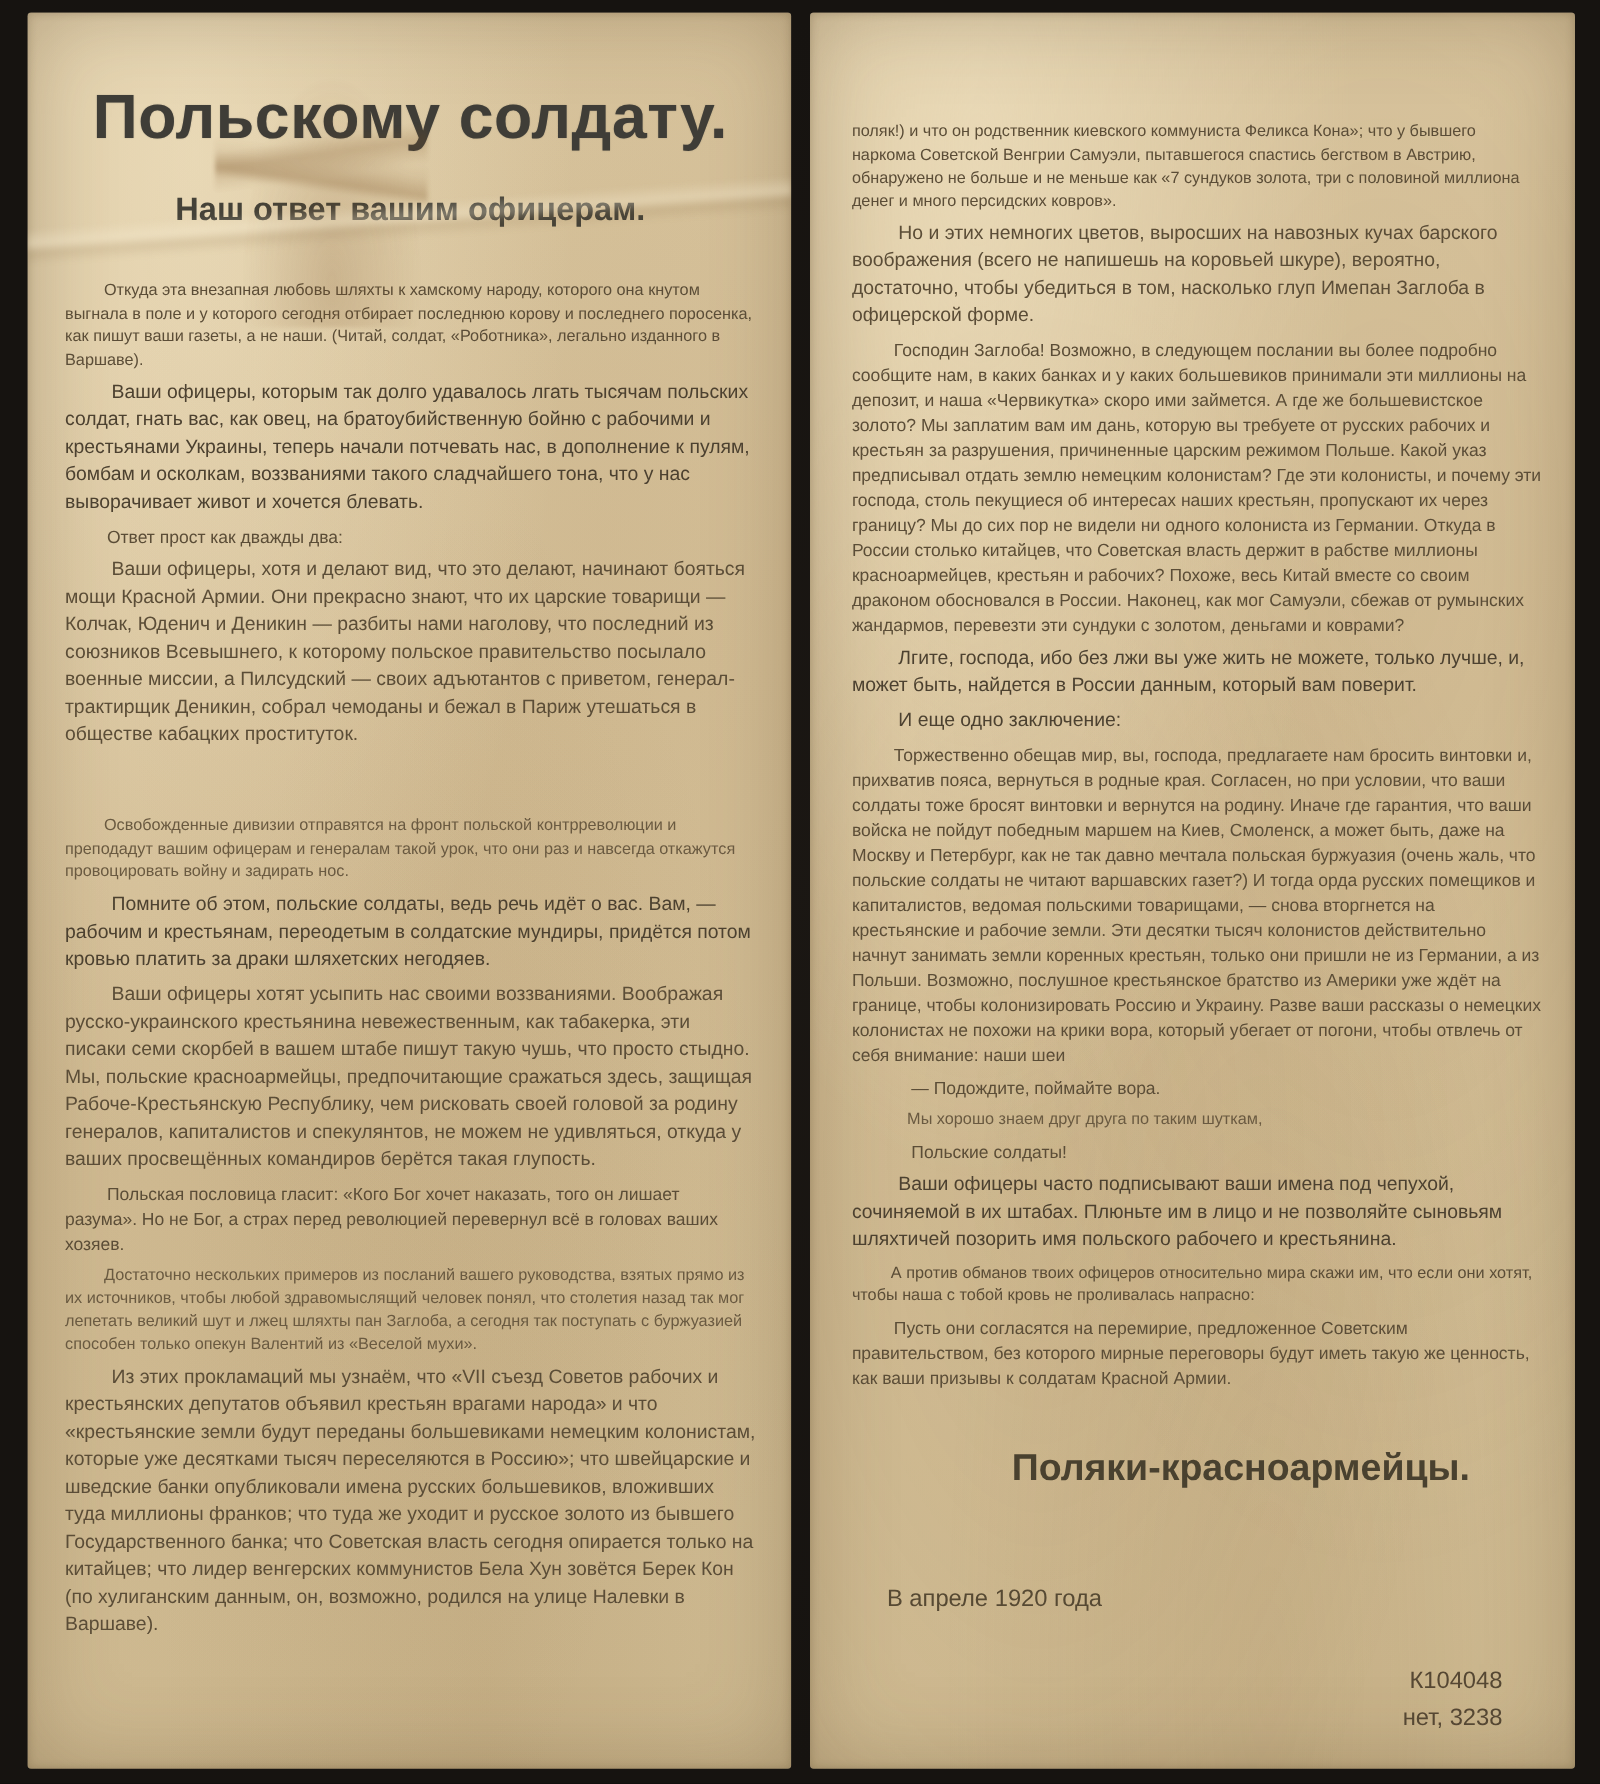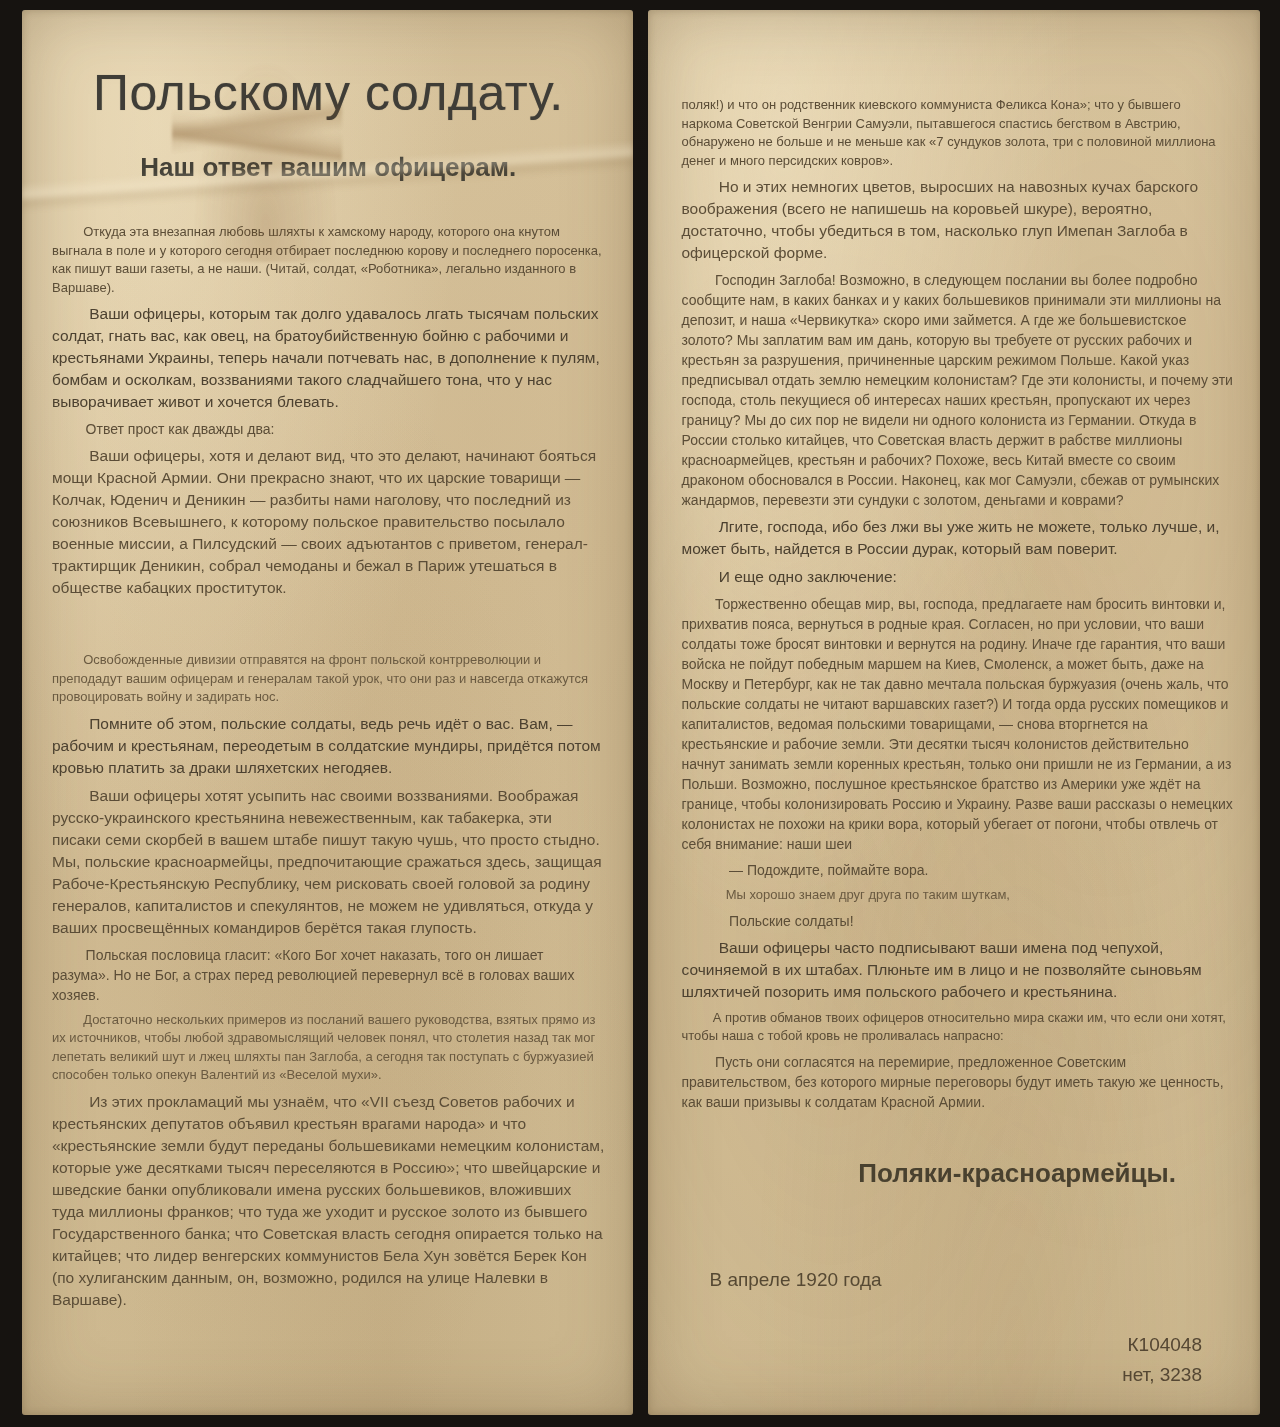--- a/index.html
+++ b/index.html
@@ -56,21 +56,21 @@
     top: 120px; left: 0;
     width: 100%; height: 90px;
     background: linear-gradient(176deg, transparent 40%, rgba(250,240,215,.35) 49%, rgba(120,90,50,.12) 55%, transparent 62%);
     filter: blur(2px);
     pointer-events: none;
   }
 
   .title {
     margin: 0 0 30px 0;
     font-size: 50px;
-    font-weight: normal;
+    font-weight: bold;
     letter-spacing: .5px;
     color: #3f3d37;
     text-align: center;
     text-shadow: 0 0 1px rgba(63,61,55,.4);
   }
   .subtitle {
     margin: 0 0 40px 0;
     font-size: 26px;
     font-weight: bold;
     color: #454238;
@@ -85,21 +85,21 @@
   .tone-mid   { color: #5b4d37; }
   .tone-faint { color: #6a5a41; }
   .ind  { text-indent: 2.4em; }
   .ind2 { text-indent: 3.4em; }
   .gap-top { margin-top: 52px; }
 
   .signature {
     margin-top: 46px;
     padding-right: 58px;
     text-align: right;
-    font-size: 26px;
+    font-size: 30px;
     font-weight: bold;
     color: #49412f;
   }
   .date-note {
     position: absolute;
     left: 42px; bottom: 124px;
     font-size: 19px;
     color: #564933;
     padding-left: 20px;
   }
@@ -131,21 +131,21 @@
     <p class="para sz-a tone-mid ind">Ваши офицеры хотят усыпить нас своими воззваниями. Воображая русско-украинского крестьянина невежественным, как табакерка, эти писаки семи скорбей в вашем штабе пишут такую чушь, что просто стыдно. Мы, польские красноармейцы, предпочитающие сражаться здесь, защищая Рабоче-Крестьянскую Республику, чем рисковать своей головой за родину генералов, капиталистов и спекулянтов, не можем не удивляться, откуда у ваших просвещённых командиров берётся такая глупость.</p>
     <p class="para sz-b tone-mid ind">Польская пословица гласит: «Кого Бог хочет наказать, того он лишает разума». Но не Бог, а страх перед революцией перевернул всё в головах ваших хозяев.</p>
     <p class="para sz-c tone-faint ind">Достаточно нескольких примеров из посланий вашего руководства, взятых прямо из их источников, чтобы любой здравомыслящий человек понял, что столетия назад так мог лепетать великий шут и лжец шляхты пан Заглоба, а сегодня так поступать с буржуазией способен только опекун Валентий из «Веселой мухи».</p>
     <p class="para sz-a tone-mid ind">Из этих прокламаций мы узнаём, что «VII съезд Советов рабочих и крестьянских депутатов объявил крестьян врагами народа» и что «крестьянские земли будут переданы большевиками немецким колонистам, которые уже десятками тысяч переселяются в Россию»; что швейцарские и шведские банки опубликовали имена русских большевиков, вложивших туда миллионы франков; что туда же уходит и русское золото из бывшего Государственного банка; что Советская власть сегодня опирается только на китайцев; что лидер венгерских коммунистов Бела Хун зовётся Берек Кон (по хулиганским данным, он, возможно, родился на улице Налевки в Варшаве).</p>
   </div>
 
   <div class="page page-right">
     <p class="para sz-c tone-mid">поляк!) и что он родственник киевского коммуниста Феликса Кона»; что у бывшего наркома Советской Венгрии Самуэли, пытавшегося спастись бегством в Австрию, обнаружено не больше и не меньше как «7 сундуков золота, три с половиной миллиона денег и много персидских ковров».</p>
     <p class="para sz-a tone-mid ind">Но и этих немногих цветов, выросших на навозных кучах барского воображения (всего не напишешь на коровьей шкуре), вероятно, достаточно, чтобы убедиться в том, насколько глуп Имепан Заглоба в офицерской форме.</p>
     <p class="para sz-b tone-mid ind">Господин Заглоба! Возможно, в следующем послании вы более подробно сообщите нам, в каких банках и у каких большевиков принимали эти миллионы на депозит, и наша «Червикутка» скоро ими займется. А где же большевистское золото? Мы заплатим вам им дань, которую вы требуете от русских рабочих и крестьян за разрушения, причиненные царским режимом Польше. Какой указ предписывал отдать землю немецким колонистам? Где эти колонисты, и почему эти господа, столь пекущиеся об интересах наших крестьян, пропускают их через границу? Мы до сих пор не видели ни одного колониста из Германии. Откуда в России столько китайцев, что Советская власть держит в рабстве миллионы красноармейцев, крестьян и рабочих? Похоже, весь Китай вместе со своим драконом обосновался в России. Наконец, как мог Самуэли, сбежав от румынских жандармов, перевезти эти сундуки с золотом, деньгами и коврами?</p>
-    <p class="para sz-a tone-dark ind">Лгите, господа, ибо без лжи вы уже жить не можете, только лучше, и, может быть, найдется в России дурак, который вам поверит.</p>
+    <p class="para sz-a tone-dark ind">Лгите, господа, ибо без лжи вы уже жить не можете, только лучше, и, может быть, найдется в России данным, который вам поверит.</p>
     <p class="para sz-a tone-dark ind">И еще одно заключение:</p>
     <p class="para sz-b tone-mid ind">Торжественно обещав мир, вы, господа, предлагаете нам бросить винтовки и, прихватив пояса, вернуться в родные края. Согласен, но при условии, что ваши солдаты тоже бросят винтовки и вернутся на родину. Иначе где гарантия, что ваши войска не пойдут победным маршем на Киев, Смоленск, а может быть, даже на Москву и Петербург, как не так давно мечтала польская буржуазия (очень жаль, что польские солдаты не читают варшавских газет?) И тогда орда русских помещиков и капиталистов, ведомая польскими товарищами, — снова вторгнется на крестьянские и рабочие земли. Эти десятки тысяч колонистов действительно начнут занимать земли коренных крестьян, только они пришли не из Германии, а из Польши. Возможно, послушное крестьянское братство из Америки уже ждёт на границе, чтобы колонизировать Россию и Украину. Разве ваши рассказы о немецких колонистах не похожи на крики вора, который убегает от погони, чтобы отвлечь от себя внимание: наши шеи</p>
     <p class="para sz-b tone-mid ind2">— Подождите, поймайте вора.</p>
     <p class="para sz-c tone-faint ind2">Мы хорошо знаем друг друга по таким шуткам,</p>
     <p class="para sz-b tone-mid ind2">Польские солдаты!</p>
     <p class="para sz-a tone-dark ind">Ваши офицеры часто подписывают ваши имена под чепухой, сочиняемой в их штабах. Плюньте им в лицо и не позволяйте сыновьям шляхтичей позорить имя польского рабочего и крестьянина.</p>
     <p class="para sz-c tone-mid ind">А против обманов твоих офицеров относительно мира скажи им, что если они хотят, чтобы наша с тобой кровь не проливалась напрасно:</p>
     <p class="para sz-b tone-mid ind">Пусть они согласятся на перемирие, предложенное Советским правительством, без которого мирные переговоры будут иметь такую же ценность, как ваши призывы к солдатам Красной Армии.</p>
 
     <div class="signature">Поляки-красноармейцы.</div>

